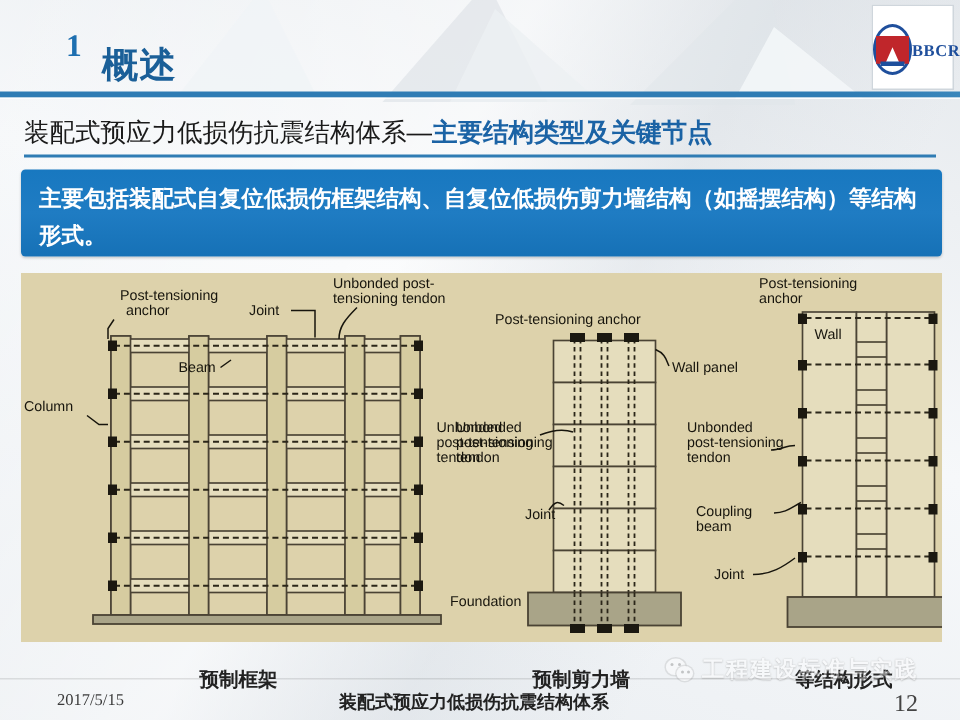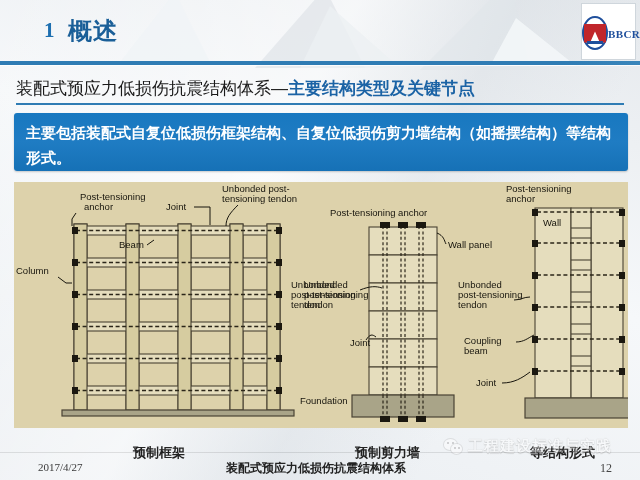--- a/index.html
+++ b/index.html
@@ -38,21 +38,21 @@
   
   .title-row {
     position: absolute; left: 0; top: 0; width: 640px; height: 63px;
   }
   .title-num {
     position: absolute; left: 44px; top: 18px;
     font-family: "Liberation Serif", "DejaVu Serif", serif;
     font-size: 21px; font-weight: bold; color: #1d6fb0;
   }
   .title-text {
-    position: absolute; left: 68px; top: 15px;
+    position: absolute; left: 68px; top: 27px;
     font-size: 24px; font-weight: bold; color: #1a5f98;
     letter-spacing: 1px;
   }
   .title-rule {
     position: absolute; left: 0; top: 61px; width: 640px; height: 4px;
     background: linear-gradient(to right, #2f7cb4, #2f7cb4 88%, #3a86bb);
   }
   .title-rule-sub {
     position: absolute; left: 0; top: 65px; width: 640px; height: 1px;
     background: rgba(255,255,255,0.8);
@@ -141,21 +141,21 @@
     font-family: "Liberation Serif", "DejaVu Serif", serif;
     font-size: 11px; color: #3a3a3a;
   }
   .foot-org {
     position: absolute; left: 226px; top: 460px;
     font-size: 12px; color: #222; font-weight: bold;
   }
   .foot-page {
     position: absolute; right: 28px; top: 461px;
     font-family: "Liberation Serif", "DejaVu Serif", serif;
-    font-size: 12px; color: #444;
+    font-size: 16px; color: #444;
   }
   .footer-rule {
     position: absolute; left: 0; top: 452px; width: 640px; height: 1px;
     background: rgba(0,0,0,0.10);
   }
   
   .watermark {
     position: absolute; left: 444px; top: 437px;
     display: flex; align-items: center; gap: 5px;
     opacity: 0.45;
@@ -430,17 +430,17 @@
       <div class="b2"></div>
       <i style="left:3px;top:3px;"></i>
       <i style="left:8px;top:3px;"></i>
       <i style="left:10px;top:8px;"></i>
       <i style="left:14px;top:8px;"></i>
     </div>
     <span class="wm-text">工程建设标准与实践</span>
   </div>
 
   <div class="footer-rule"></div>
-  <div class="foot-date">2017/4/27</div>
+  <div class="foot-date">2017/5/15</div>
   <div class="foot-org">装配式预应力低损伤抗震结构体系</div>
   <div class="foot-page">12</div>
 
 </div>
 
 </body></html>

